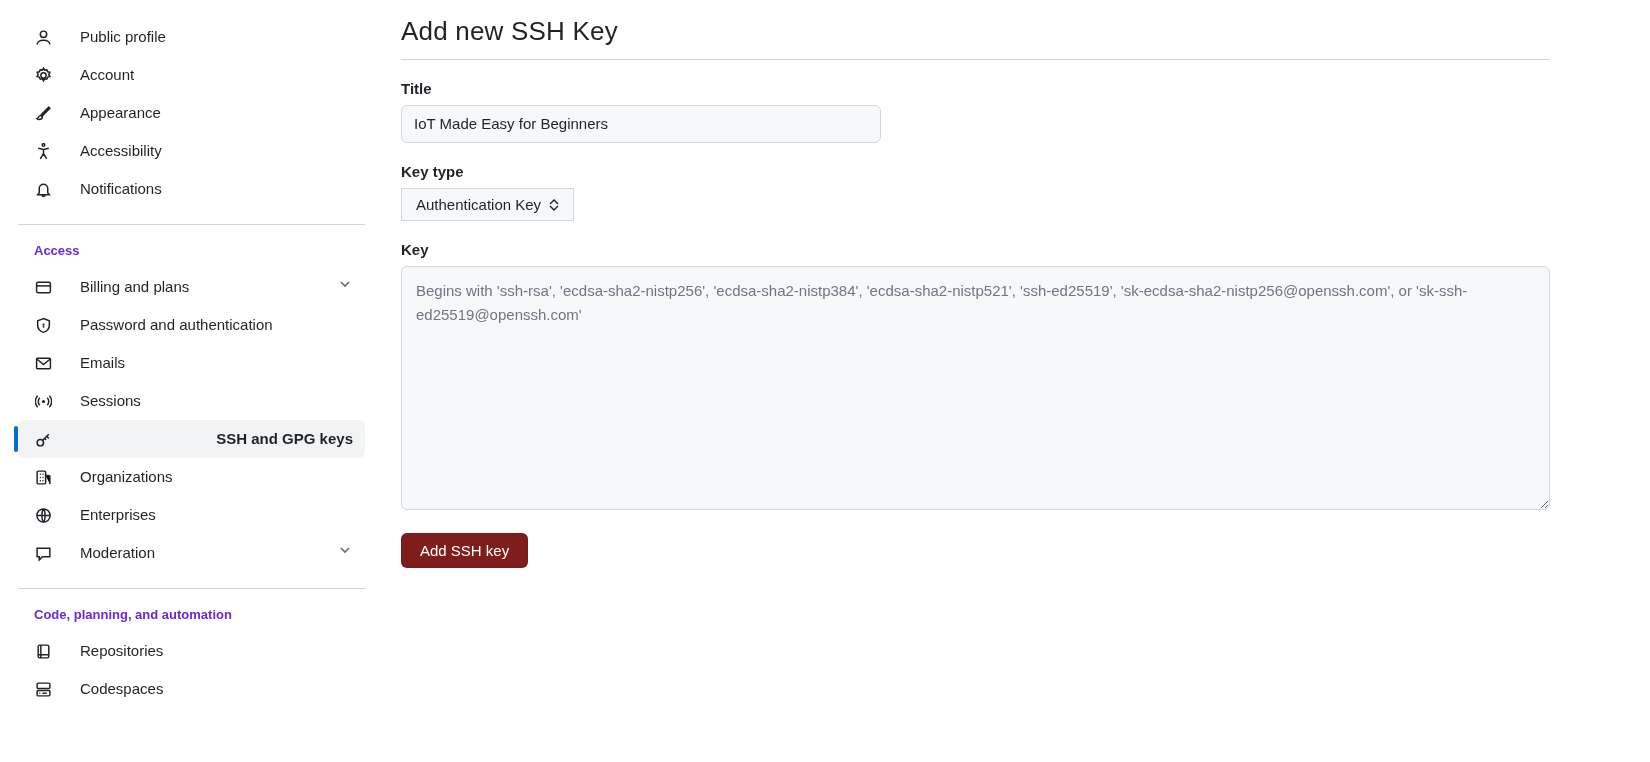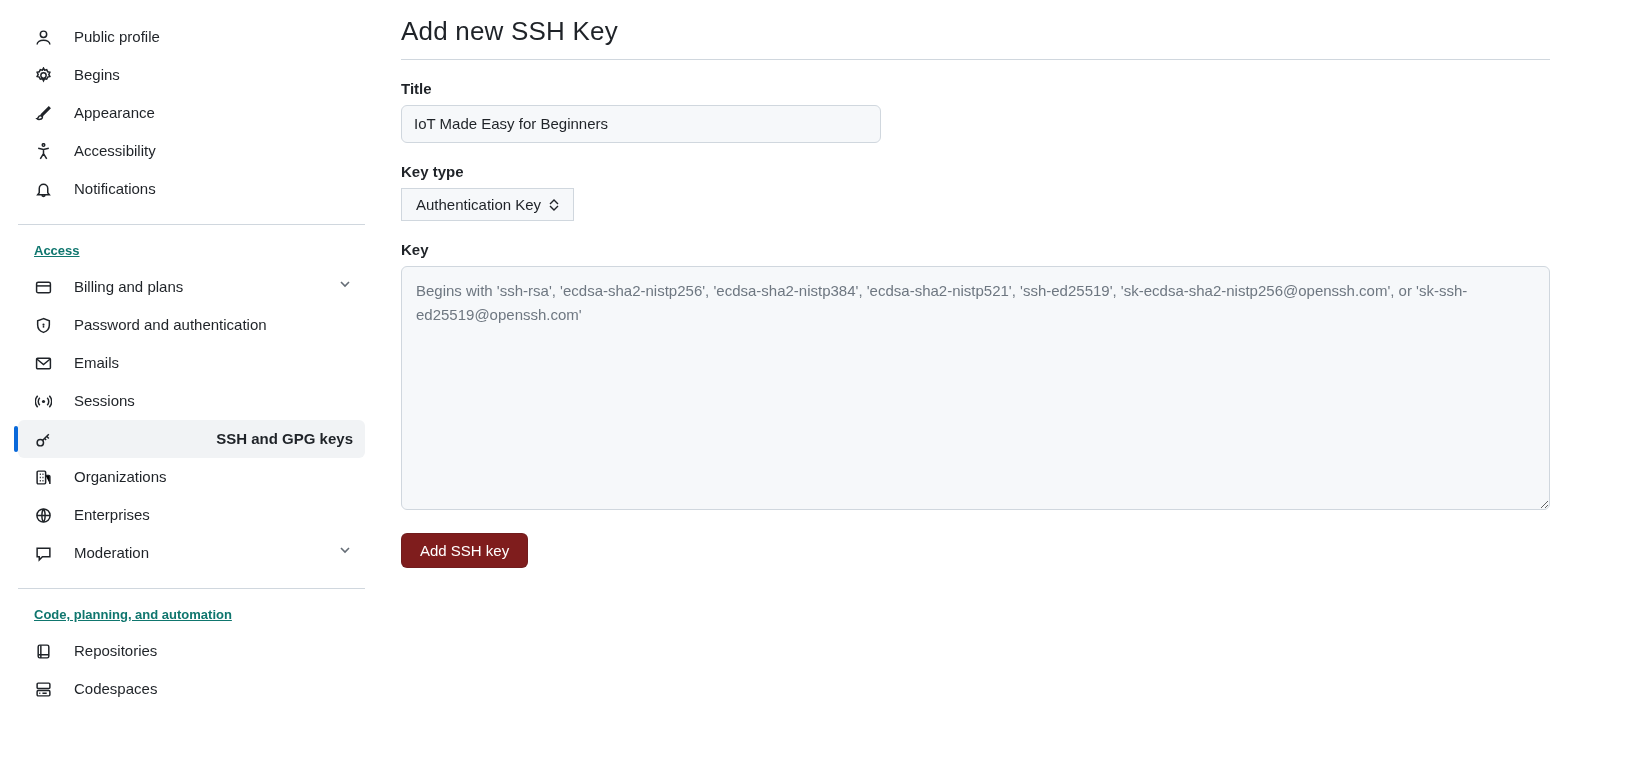--- a/index.html
+++ b/index.html
@@ -22,28 +22,27 @@
   padding-bottom: 8px;
 }
 .sidebar-divider {
   border: none;
   border-top: 1px solid #d0d7de;
   margin: 8px 0 14px 0;
 }
 .sidebar-heading {
   font-size: 13px;
   font-weight: 600;
-  color: #0f766e;
+  color: #6d28d9;
   padding: 4px 8px 10px 16px;
-  text-decoration: underline;
 }
 .sidebar-item {
   display: flex;
   align-items: center;
-  gap: 22px;
+  gap: 28px;
   padding: 8px 12px 8px 16px;
   border-radius: 6px;
   cursor: pointer;
   position: relative;
   color: #1f2328;
   font-size: 15px;
   line-height: 22px;
 }
 .sidebar-item.active {
   background: #f1f3f5;
@@ -237,21 +236,21 @@
             </svg>
           </span>
         <span class="label">Public profile</span>
       </div>
       <div class="sidebar-item">
         <span class="icon">
             <svg viewBox="0 0 16 16">
               <use href="#i-gear"></use>
             </svg>
           </span>
-        <span class="label">Begins</span>
+        <span class="label">Account</span>
       </div>
       <div class="sidebar-item">
         <span class="icon">
             <svg viewBox="0 0 16 16">
               <use href="#i-paintbrush"></use>
             </svg>
           </span>
         <span class="label">Appearance</span>
       </div>
       <div class="sidebar-item">

